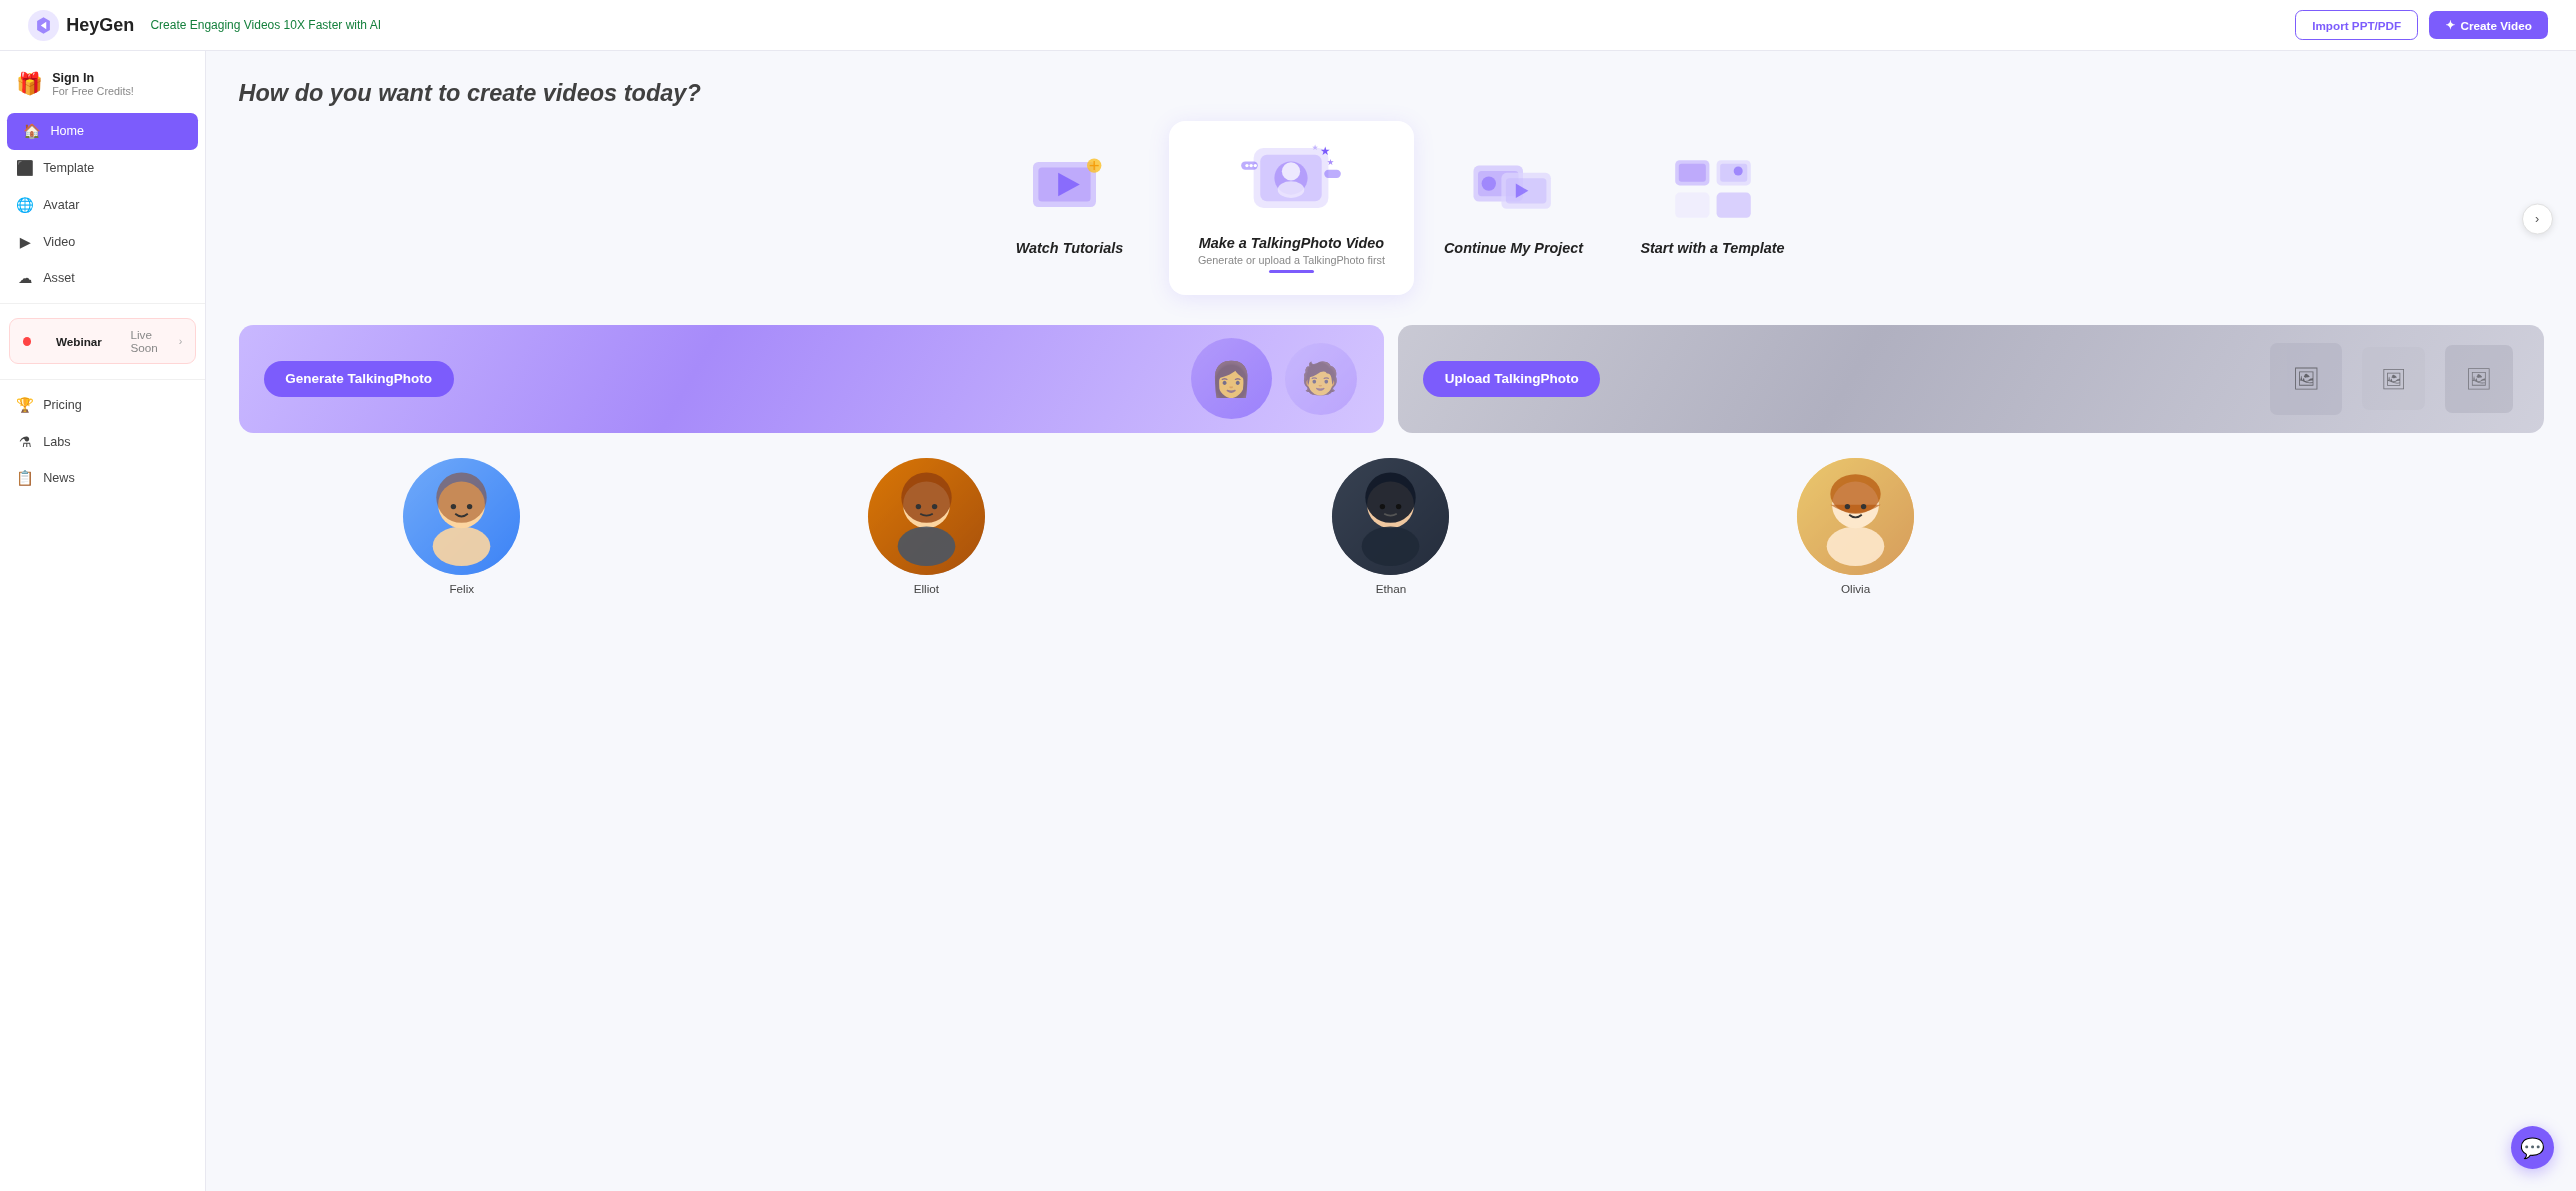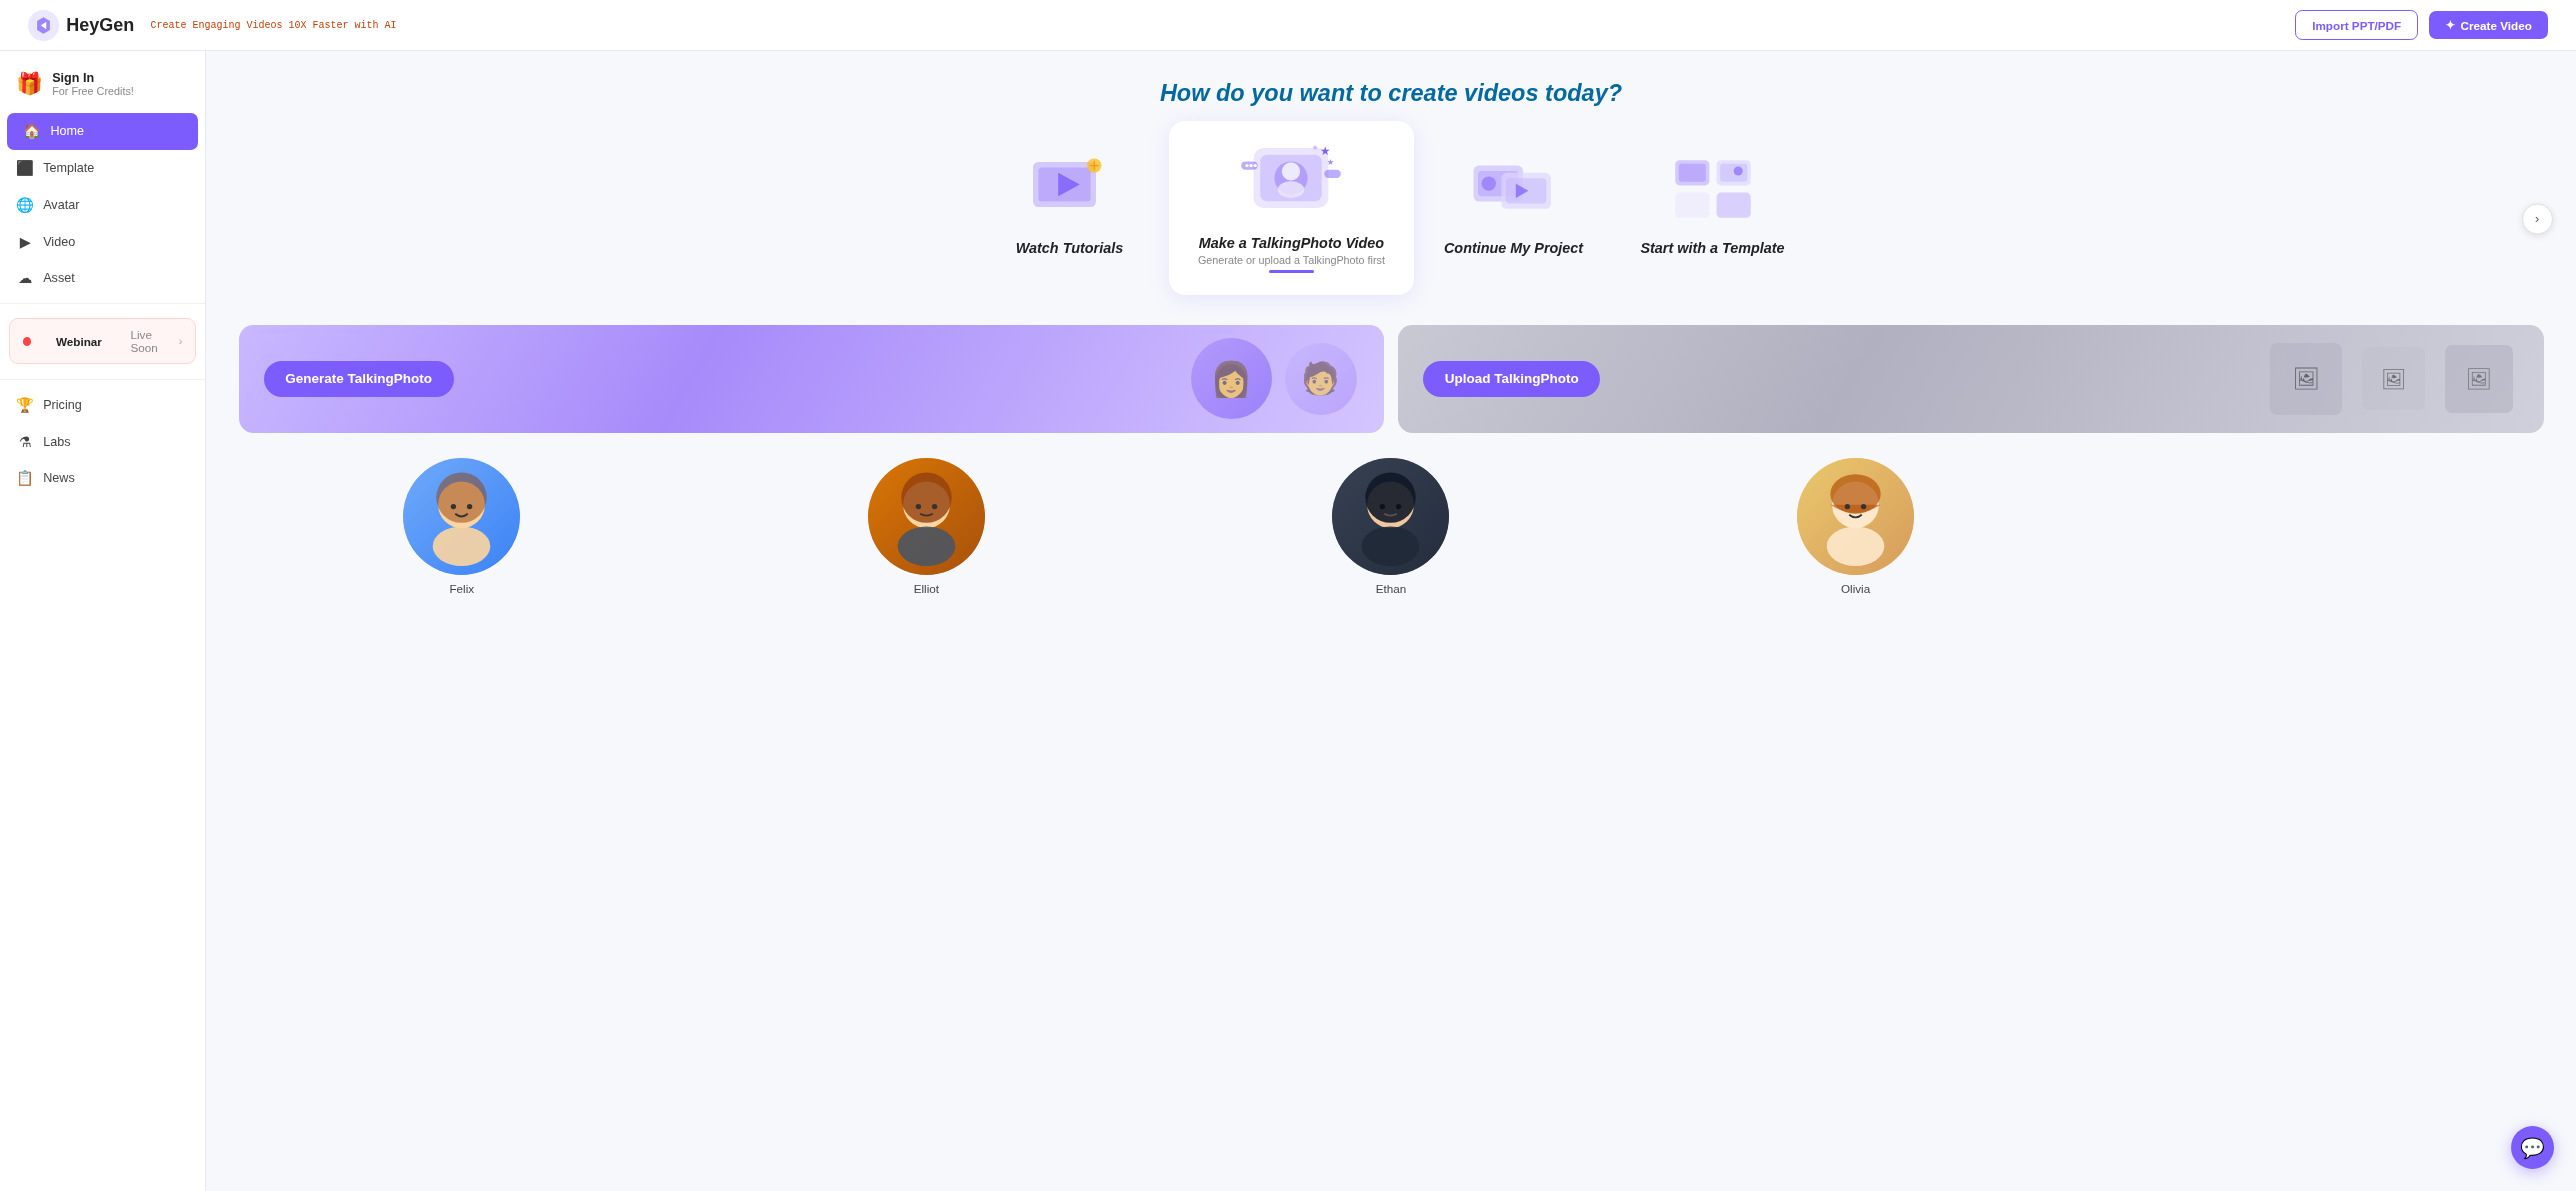--- a/index.html
+++ b/index.html
@@ -7,21 +7,21 @@
 
     
     .topnav {
       display: flex; align-items: center; justify-content: space-between;
       padding: 0 28px; height: 51px; background: #fff;
       border-bottom: 0.9px solid #e8e8f0; position: relative; z-index: 10;
     }
     .topnav-left { display: flex; align-items: center; gap: 16.2px; }
     .logo { display: flex; align-items: center; gap: 7.2px; font-weight: 700; font-size: 18px; color: #222; }
     .logo-icon { width: 31px; height: 31px; }
-    .tagline { color: #c2410c; font-size: 10px; font-weight: 500; font-family: Liberation Mono, monospace; }
+    .tagline { color: #15803d; font-size: 12px; font-weight: 500; }
     .topnav-right { display: flex; align-items: center; gap: 10.8px; }
     .btn-import {
       padding: 7.2px 16.2px; border: 1.4px solid #7c5cfc; color: #7c5cfc;
       background: #fff; border-radius: 7.2px; font-size: 11.7px; font-weight: 600; cursor: pointer;
     }
     .btn-create {
       display: flex; align-items: center; gap: 5.4px;
       padding: 7.2px 16.2px; background: #7c5cfc; color: #fff;
       border: none; border-radius: 7.2px; font-size: 11.7px; font-weight: 600; cursor: pointer;
     }
@@ -63,22 +63,22 @@
     .webinar-label { font-weight: 600; color: #222; }
     .webinar-soon { color: #888; margin-left: 3.6px; }
     .chevron-right { color: #aaa; font-size: 10.8px; }
 
     .sidebar-divider { height: 0.9px; background: #f0f0f0; margin: 7.2px 0; }
 
     
     .content { flex: 1; overflow-y: auto; padding: 29px 32.5px; }
 
     .page-title {
-      text-align: center; font-size: 23.5px; font-weight: 800;
-      color: #0369a1; margin-bottom: 25px;
+      text-align: left; font-size: 23.5px; font-weight: 800;
+      color: #404040; margin-bottom: 25px;
       font-style: italic;
     }
 
     
     .cards-row {
       display: flex; align-items: flex-start; gap: 0;
       justify-content: center; margin-bottom: 7.2px;
       position: relative;
     }
     .card {

